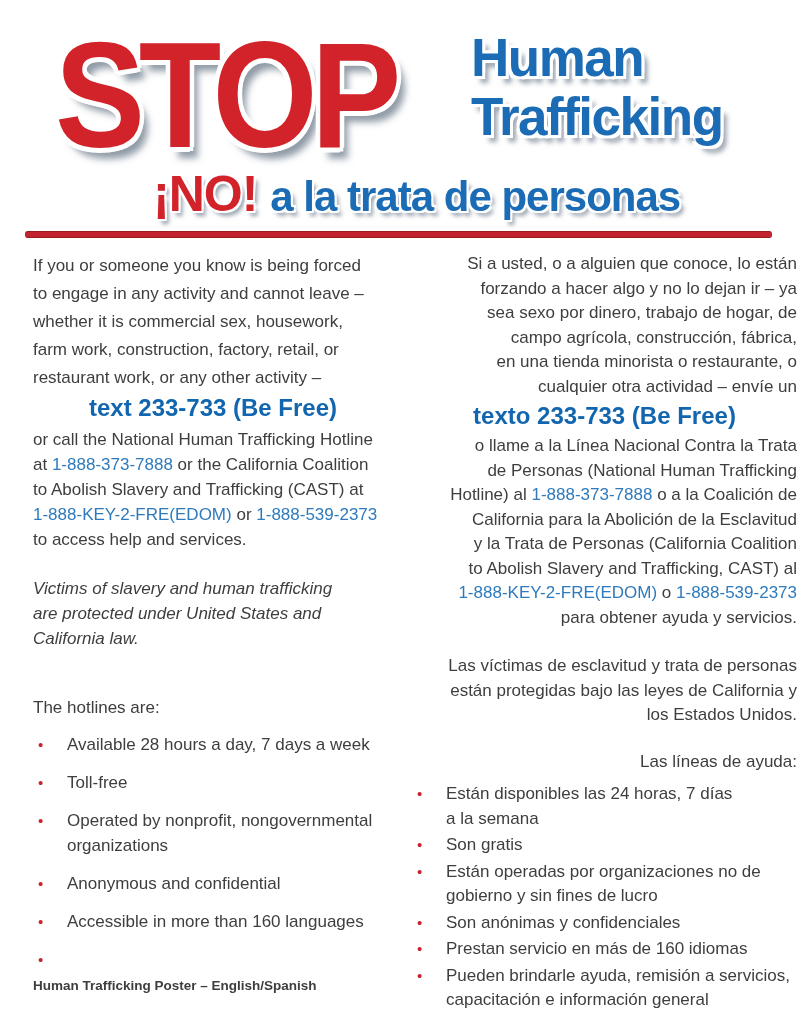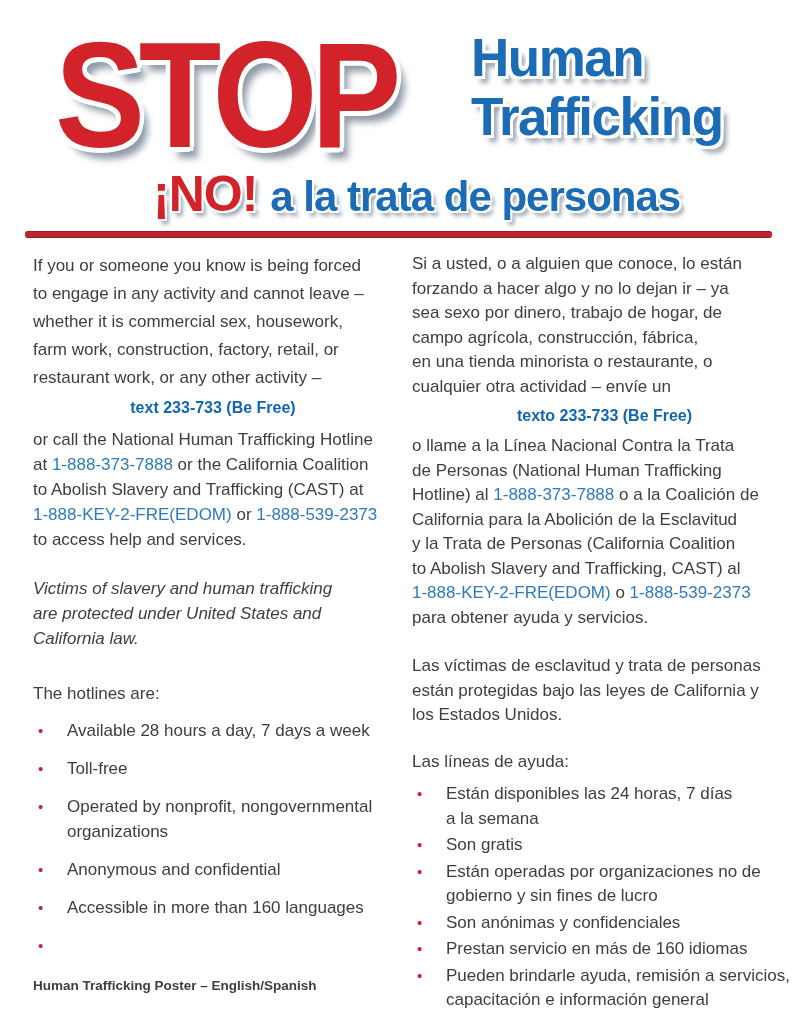--- a/index.html
+++ b/index.html
@@ -38,30 +38,30 @@
   }
   
   .columns{position:absolute;top:252px;left:33px;display:flex;gap:19px;}
   .col{font-size:17px;}
   .col-en{width:360px;}
   .col-es{width:385px;}
   p{margin:0;}
   .pre{white-space:pre;}
   .intro-en{line-height:28px;}
   .para-en{line-height:25px;}
-  .intro-es,.para-es{line-height:24.5px;}
+  .intro-es,.para-es{line-height:24.5px;text-align:right;}
   .cta{
-    font-size:16px;font-weight:bold;color:#1266af;text-align:center;
+    font-size:24px;font-weight:bold;color:#1266af;text-align:center;
     line-height:26px;margin-top:3px;margin-bottom:6px;white-space:pre;
   }
   .col-es .cta{margin-top:4px;margin-bottom:5px;}
   .tel{color:#2e7abc;}
   .victims-en{margin-top:24px;font-style:italic;}
   .victims-es{margin-top:24px;}
-  .heading-en{margin-top:30px;}
+  .heading-en{margin-top:44px;}
   .heading-es{margin-top:22px;}
   ul.bullets{list-style:none;margin:12px 0 0 0;padding:0;}
   .col-es ul.bullets{margin-top:8px;}
   ul.bullets li{display:flex;margin-bottom:13px;line-height:25px;}
   .col-es ul.bullets li{margin-bottom:2px;line-height:24.5px;}
   ul.bullets .dot{flex:none;width:29px;padding-left:5px;color:#c9232b;font-size:15px;}
   ul.bullets .txt{white-space:pre;}
   
   .footer{position:absolute;left:33px;top:978px;font-size:13.5px;font-weight:bold;color:#3e3e3e;text-align:center;}
 </style>

